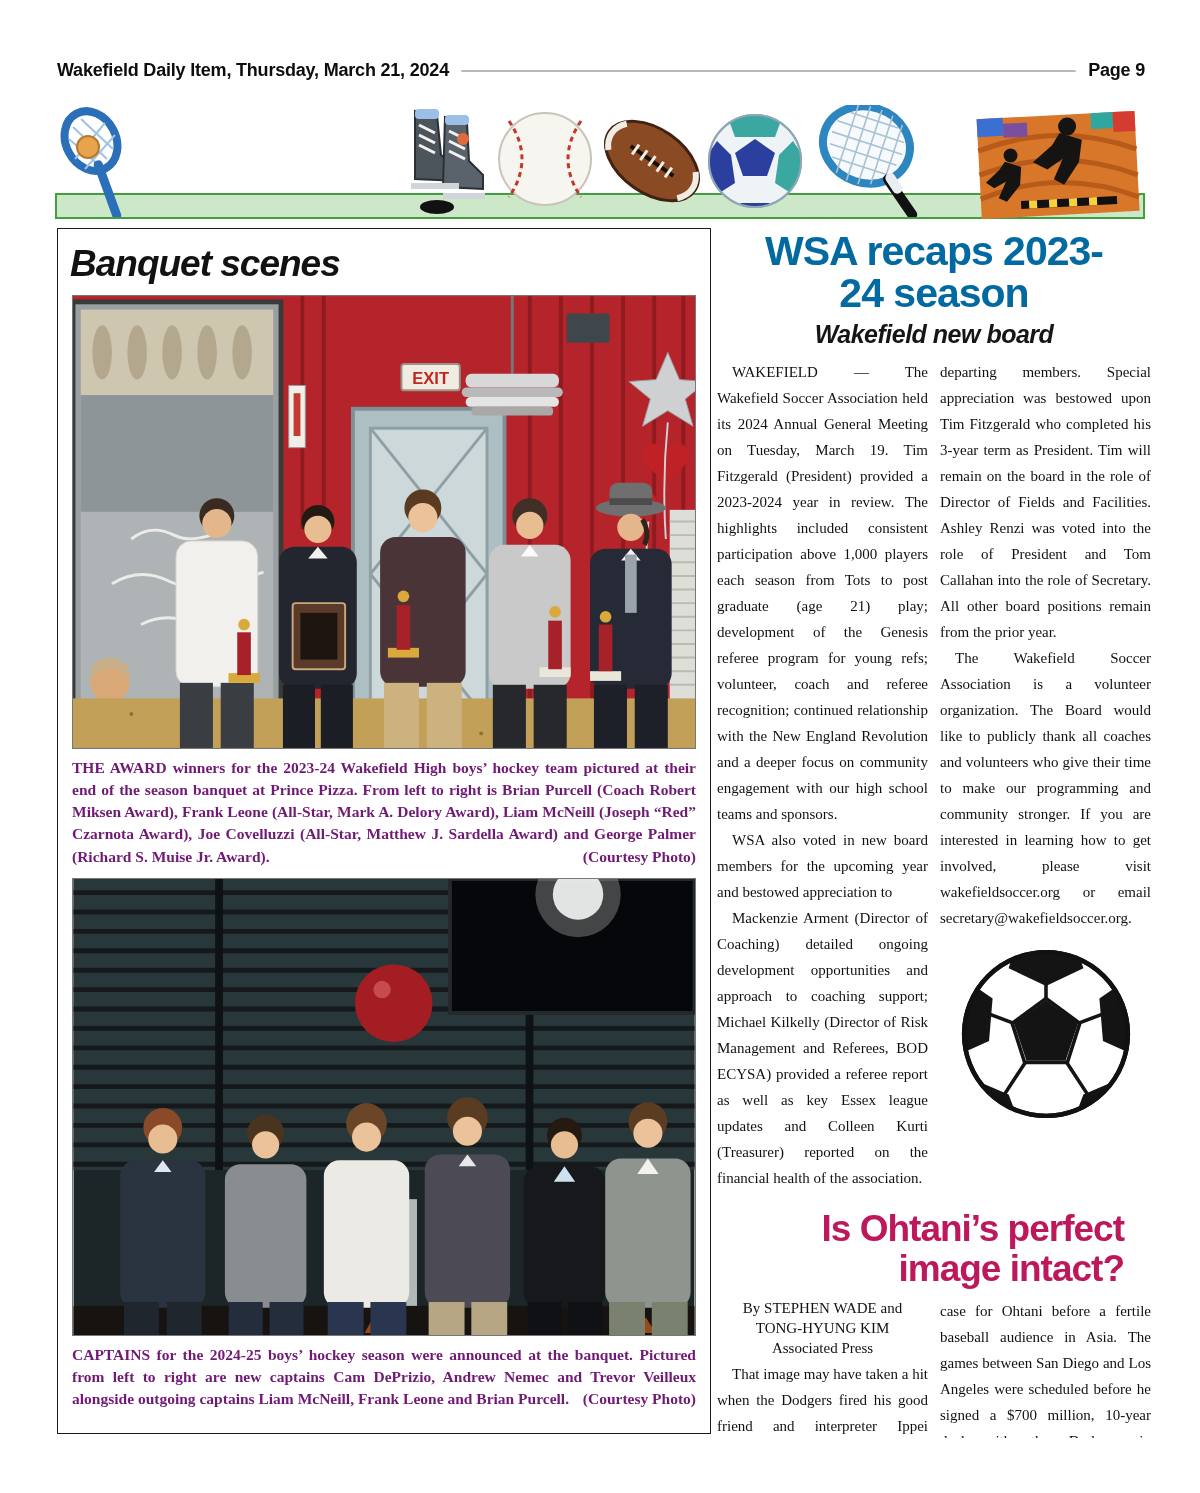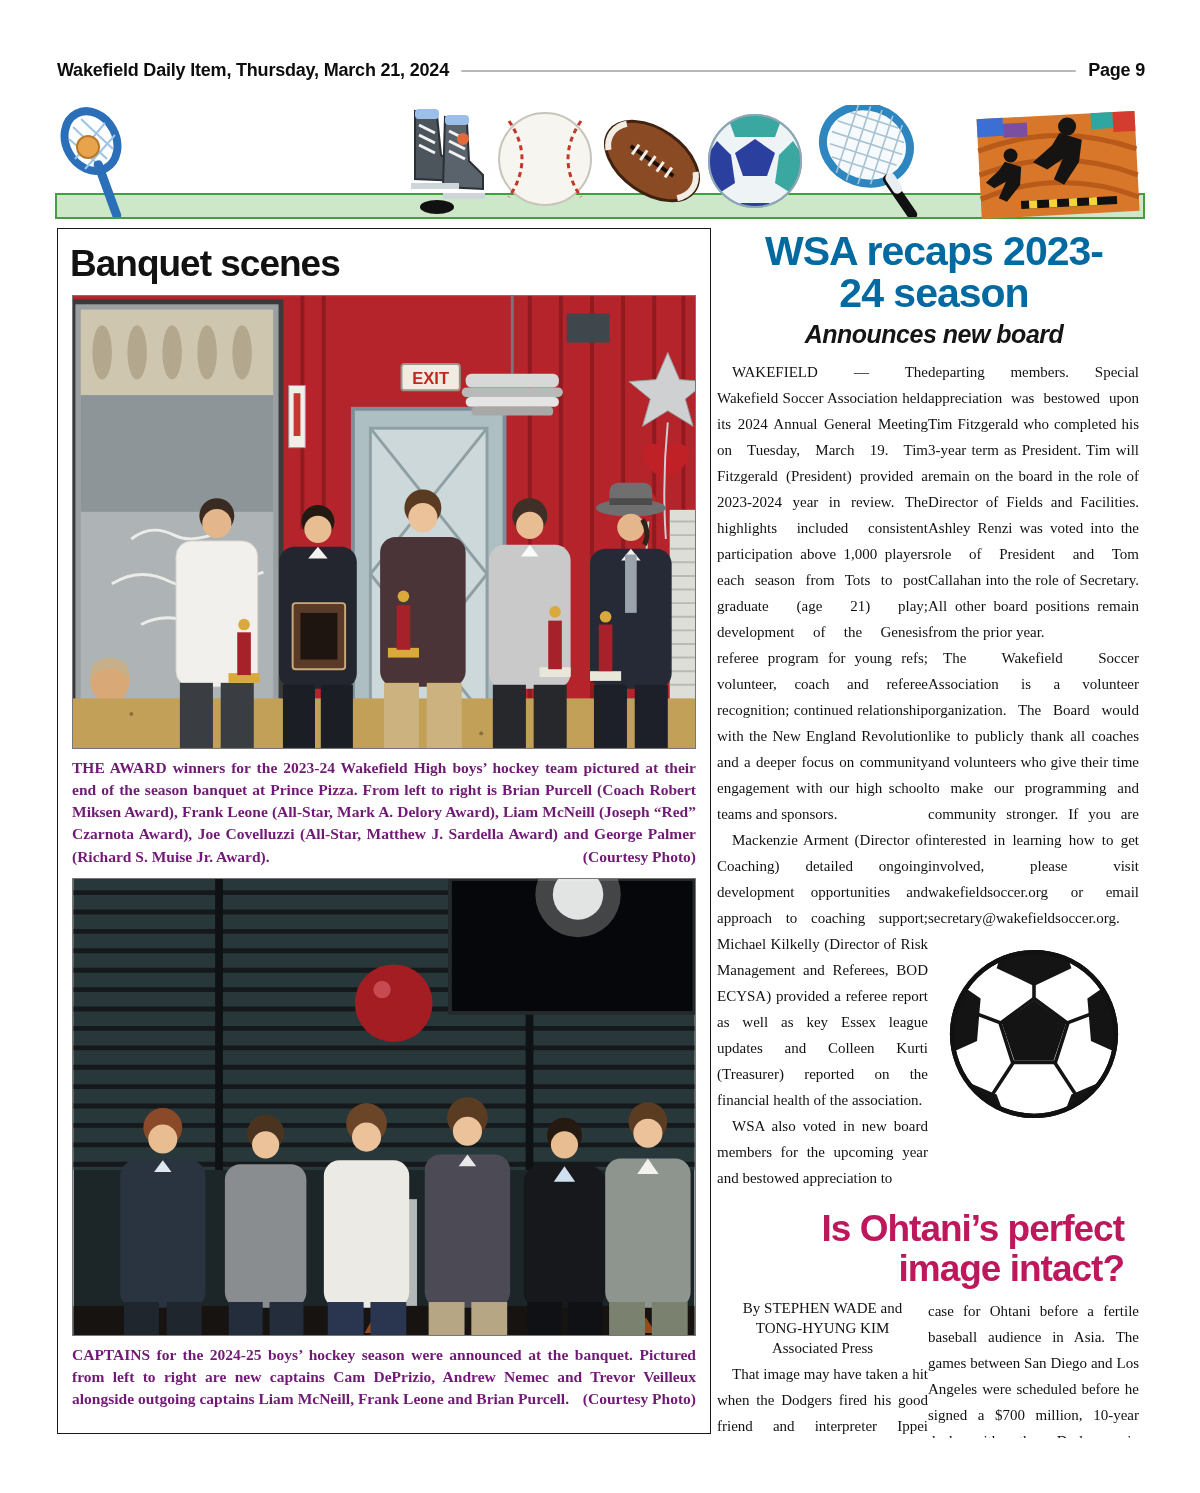--- a/index.html
+++ b/index.html
@@ -14,33 +14,33 @@
   
   .banner{position:absolute;left:55px;right:55px;top:103px;height:114px;}
   .green-strip{position:absolute;left:0;right:0;top:90px;height:22px;background:#cde7c9;border:2px solid #41a03e;}
   .sports-logo{position:absolute;left:72px;top:8px;font-family:"Liberation Sans",sans-serif;
                font-style:italic;font-weight:900;font-size:68px;line-height:1;color:#e21f26;
                letter-spacing:-3px;text-shadow:2px 2px 0 #f8d2d2;}
   .bicon{position:absolute;}
 
   
   .left-box{position:absolute;left:57px;top:228px;width:652px;height:1204px;border:1.5px solid #1a1a1a;background:#fff;}
-  .banquet-head{margin:14px 0 10px 12px;font-family:"Liberation Sans",sans-serif;
+  .banquet-head{margin:14px 0 10px 12px;font-family:"Liberation Sans",sans-serif;font-style:italic;
                 font-weight:bold;font-size:37px;letter-spacing:-1px;color:#121212;}
   .photo{position:relative;margin:0 14px;border:1px solid #777;line-height:0;}
   .caption{margin:8px 14px 10px 14px;font-weight:bold;font-size:15.5px;line-height:1.43;text-align:justify;color:#701a75;}
   .caption .credit{float:right;}
 
   
   .right-col{position:absolute;left:717px;top:230px;width:434px;}
   .wsa-head{margin:0 auto;max-width:340px;text-align:center;font-family:"Liberation Sans",sans-serif;
             font-weight:bold;font-size:41px;line-height:1.03;letter-spacing:-1px;color:#0369a1;}
   .wsa-sub{margin:6px 0 10px 0;text-align:center;font-family:"Liberation Sans",sans-serif;
            font-style:italic;font-weight:bold;font-size:25px;letter-spacing:-0.5px;color:#151515;}
-  .cols{display:flex;}
+  .cols{display:flex;gap:12px;}
   .col{width:211px;font-size:15px;line-height:26px;text-align:justify;}
   .col p{margin:0;text-indent:15px;}
   .col p.noind{text-indent:0;}
   .soccer-art{margin:14px auto 0 auto;width:178px;}
   .ohtani-head{margin:18px auto 10px auto;max-width:380px;text-align:right;font-family:"Liberation Sans",sans-serif;
                font-weight:bold;font-size:37px;line-height:1.06;letter-spacing:-1px;color:#be185d;}
   .byline{text-align:center;font-weight:normal;font-size:15px;line-height:1.35;margin-bottom:2px;}
 </style>
 </head>
 <body>
@@ -375,26 +375,26 @@
     <p class="caption">
       <span>CAPTAINS for the 2024-25 boys’ hockey season were announced at the banquet. Pictured from left to right are new captains Cam DePrizio, Andrew Nemec and Trevor Veilleux alongside outgoing captains Liam McNeill, Frank Leone and Brian Purcell.</span>
       <span class="credit">(Courtesy Photo)</span>
     </p>
   </section>
 
   <section class="right-col">
 
     <article>
       <h1 class="wsa-head">WSA recaps 2023-24 season</h1>
-      <div class="wsa-sub">Announces new board</div>
+      <div class="wsa-sub">Wakefield new board</div>
       <div class="cols">
         <div class="col">
           <p>WAKEFIELD — The Wakefield Soccer Association held its 2024 Annual General Meeting on Tuesday, March 19. Tim Fitzgerald (President) provided a 2023-2024 year in review. The highlights included consistent participation above 1,000 players each season from Tots to post graduate (age 21) play; development of the Genesis referee program for young refs; volunteer, coach and referee recognition; continued relationship with the New England Revolution and a deeper focus on community engagement with our high school teams and sponsors.</p>
+          <p>WSA also voted in new board members for the upcoming year and bestowed appreciation to</p>
           <p>Mackenzie Arment (Director of Coaching) detailed ongoing development opportunities and approach to coaching support; Michael Kilkelly (Director of Risk Management and Referees, BOD ECYSA) provided a referee report as well as key Essex league updates and Colleen Kurti (Treasurer) reported on the financial health of the association.</p>
-          <p>WSA also voted in new board members for the upcoming year and bestowed appreciation to</p>
         </div>
         <div class="col">
           <p class="noind">departing members. Special appreciation was bestowed upon Tim Fitzgerald who completed his 3-year term as President. Tim will remain on the board in the role of Director of Fields and Facilities. Ashley Renzi was voted into the role of President and Tom Callahan into the role of Secretary. All other board positions remain from the prior year.</p>
           <p>The Wakefield Soccer Association is a volunteer organization. The Board would like to publicly thank all coaches and volunteers who give their time to make our programming and community stronger. If you are interested in learning how to get involved, please visit wakefieldsoccer.org or email secretary@wakefieldsoccer.org.</p>
           <div class="soccer-art">
             <svg width="178" height="178" viewBox="0 0 200 200">
               <defs>
                   <clipPath id="sb">
                     <circle cx="100" cy="100" r="92"></circle>
                   </clipPath>

